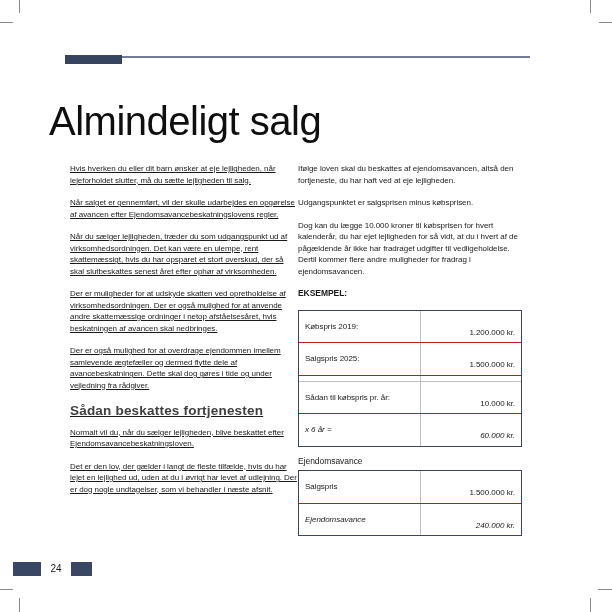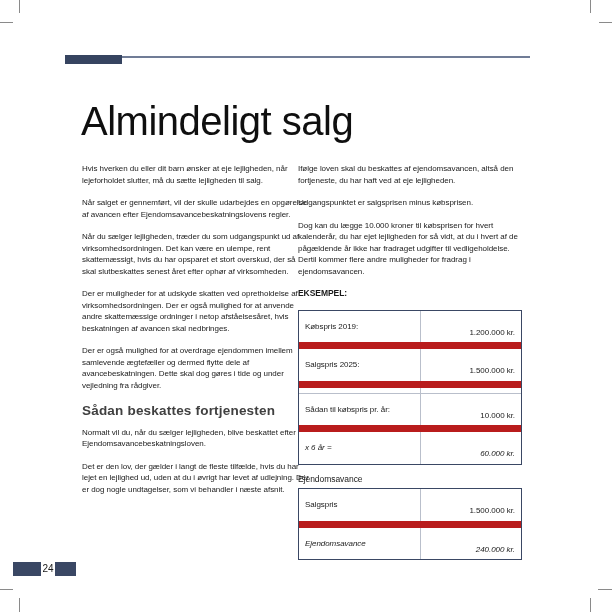--- a/index.html
+++ b/index.html
@@ -7,52 +7,52 @@
     position:relative;width:612px;height:612px;background:#ffffff;overflow:hidden;
     font-family:"Liberation Sans",sans-serif;color:#1a1a1a;
   }
   
   .mark{position:absolute;background:#8a8a8a;}
   
   .rule-thin{position:absolute;left:65px;top:56px;width:465px;height:2px;background:#707c96;}
   .rule-thick{position:absolute;left:65px;top:55px;width:57px;height:9px;background:#364460;}
   
   .title{
-    position:absolute;left:81px;top:99px;font-size:40px;font-weight:400;
+    position:absolute;left:49px;top:99px;font-size:40px;font-weight:400;
     letter-spacing:-0.5px;color:#0f0f0f;white-space:nowrap;
   }
   
   .col{position:absolute;top:163px;font-size:8px;line-height:11.5px;letter-spacing:-0.05px;}
-  .col-left{left:82px;width:228px;}
+  .col-left{left:70px;width:228px;text-decoration:underline;}
   .col-right{left:298px;width:224px;}
   .col p{margin:0 0 11px 0;}
   .subhead{
     font-size:13.5px;font-weight:700;letter-spacing:0.2px;
     margin:14px 0 10px 0;color:#404040;
   }
   .example-label{font-weight:700;margin:8px 0 10px 0;font-size:8.5px;}
   .table-caption{margin:9px 0 3px 0;font-size:8.5px;}
   
   .tbl{border:1.5px solid #3a4764;background:#ffffff;}
   .tbl .row{
-    display:flex;align-items:center;border-bottom:7px solid #b91c1c;
+    display:flex;align-items:center;border-bottom:1px solid #b91c1c;
     min-height:20px;box-sizing:border-box;
   }
   .tbl .row:last-child{border-bottom:none;font-style:italic;}
   .tbl .row .lbl{
     flex:0 0 55%;box-sizing:border-box;padding:4px 4px 4px 6px;
     border-right:1px solid #b9bfcb;align-self:stretch;display:flex;align-items:center;
   }
   .tbl .row .val{
     flex:1;text-align:right;padding:16px 6px 4px 4px;
   }
   .tbl .row.spacer{min-height:6px;border-bottom:1px solid #b9bfcb;}
   .tbl .row.spacer .lbl,.tbl .row.spacer .val{padding:0;}
   
-  .footer{position:absolute;left:13px;top:562px;display:flex;align-items:flex-start;height:14px;}
+  .footer{position:absolute;left:13px;top:562px;display:flex;align-items:flex-start;height:14px;gap:8px;}
   .footer .bar{background:#3a4764;height:14px;}
   .footer .bar.b1{width:28px;}
   .footer .bar.b2{width:21px;}
   .footer .num{
     width:14px;text-align:center;font-size:10px;color:#1a1a1a;line-height:14px;
   }
 </style>
 </head>
 <body>
 

